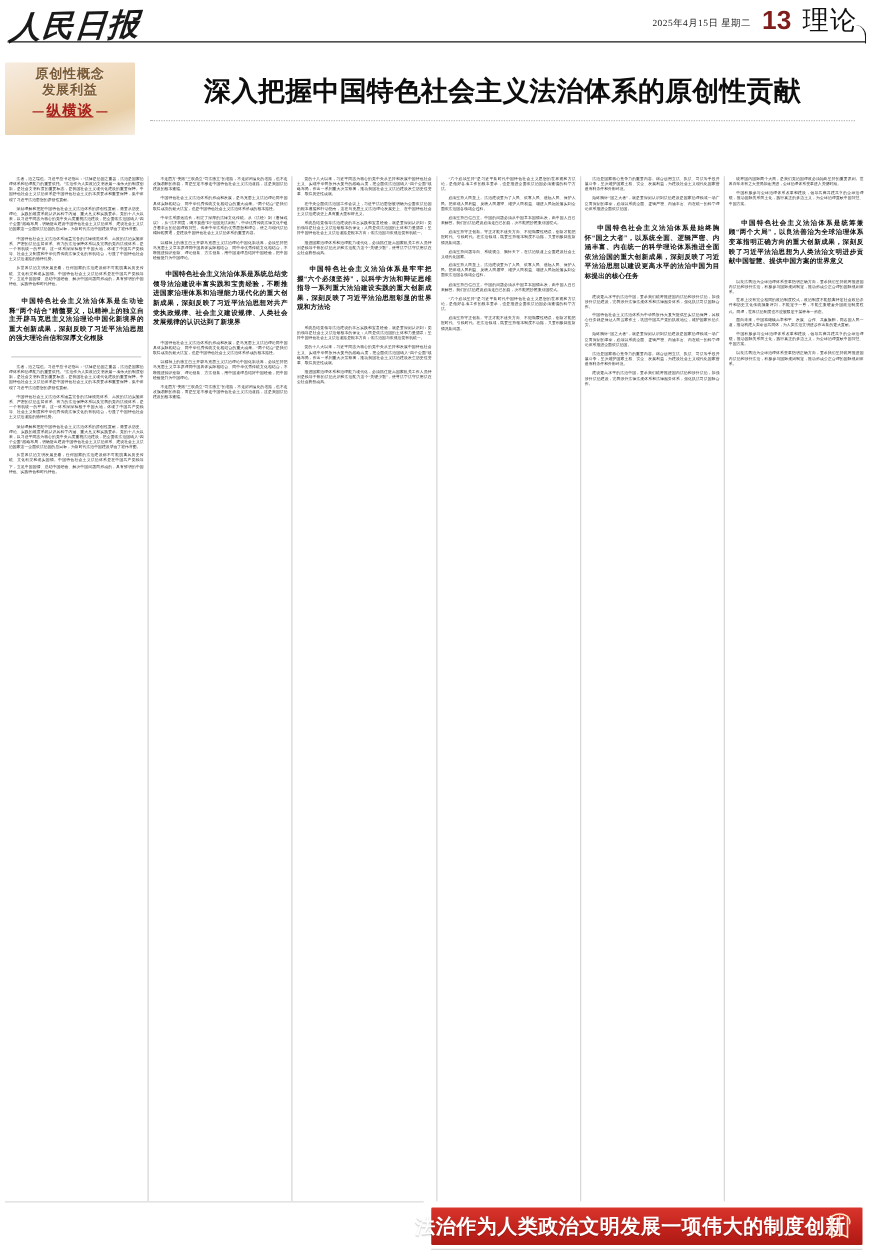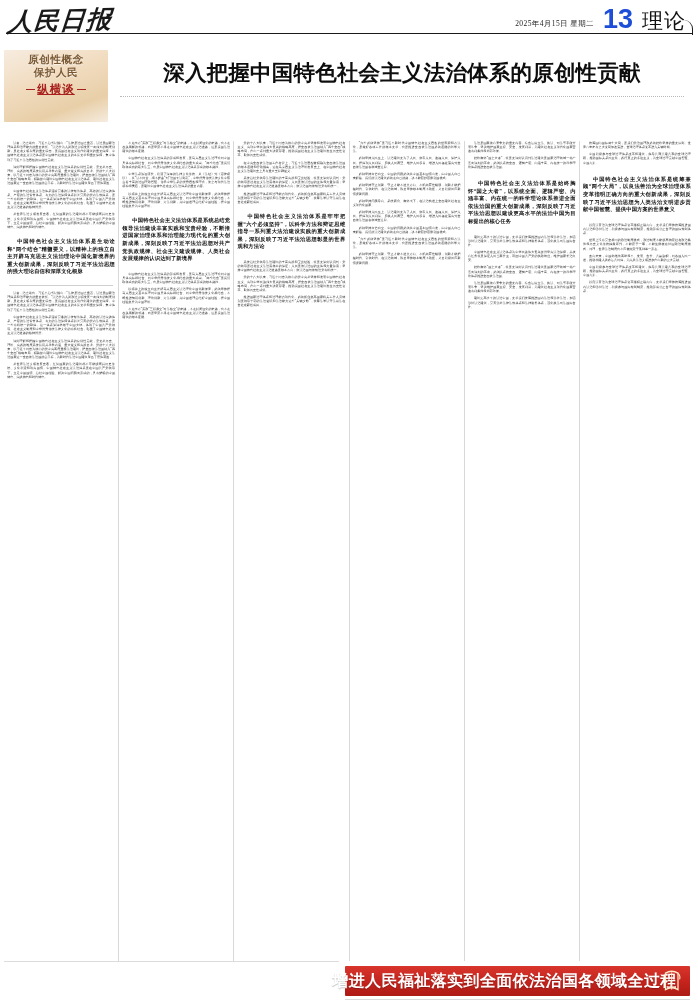--- a/index.html
+++ b/index.html
@@ -63,23 +63,23 @@
   }
   .masthead-date {
     font-size: 7.5px;
     letter-spacing: .4px;
     color: #222;
     position: relative;
     top: -2px;
   }
   .masthead-pageno {
     font-family: "Liberation Sans", sans-serif;
-    font-size: 27px;
-    font-weight: bold;
-    color: #1d4ed8;
+    font-size: 21px;
+    font-weight: bold;
+    color: #7f1d1d;
     line-height: 1;
     text-align: center;
   }
   .masthead-section {
     font-size: 21px;
     font-weight: normal;
     letter-spacing: 1px;
     color: #111;
     line-height: 1;
   }
@@ -87,21 +87,21 @@
   
   .headzone {
     position: relative;
     height: 95px;
   }
   .sidebanner {
     position: absolute;
     left: 4px;
     top: 4px;
     width: 104px;
-    height: 72px;
+    height: 58px;
     background: linear-gradient(160deg, #f7ece0 0%, #f1dcc0 40%, #e8cfa8 75%, #f6ecdf 100%);
     border-radius: 1px;
     text-align: center;
     padding-top: 3px;
     box-sizing: border-box;
   }
   .sb-line {
     font-size: 10.5px;
     font-weight: bold;
     color: #7a5a36;
@@ -277,21 +277,21 @@
   <div class="masthead-right">
     <span class="masthead-date">2025年4月15日 星期二</span>
     <span class="masthead-pageno">13</span>
     <span class="masthead-section">理论</span>
   </div>
 </div>
 
 <div class="headzone">
   <div class="sidebanner">
     <div class="sb-line">原创性概念</div>
-    <div class="sb-line">保护人民</div>
+    <div class="sb-line">发展利益</div>
     <div class="sb-tag">纵横谈</div>
   </div>
   <div class="headline">深入把握中国特色社会主义法治体系的原创性贡献</div>
   <div class="head-dotrule"></div>
 </div>
 
 <div class="sheet">
 
   <div class="col">
     <p class="para">法者，治之端也。习近平总书记指出：“法律是治国之重器，法治是国家治理体系和治理能力的重要依托。”法治作为人类政治文明发展一项伟大的制度创新，是社会文明程度的重要标志，是我国社会主义现代化建设的重要保障。中国特色社会主义法治体系是中国特色社会主义的本质要求和重要保障，集中体现了习近平法治思想的原创性贡献。</p>
@@ -360,21 +360,21 @@
     <p class="para">面向未来，中国将继续高举和平、发展、合作、共赢旗帜，同各国人民一道，推动构建人类命运共同体，为人类法治文明进步作出新的更大贡献。</p>
     <p class="para">中国积极参与全球治理体系改革和建设，倡导共商共建共享的全球治理观，推动国际关系民主化，践行真正的多边主义，为全球治理贡献中国智慧、中国方案。</p>
     <p class="para">以良法善治为全球治理体系变革指明正确方向，要求我们坚持统筹推进国内法治和涉外法治，积极参与国际规则制定，推动形成公正合理的国际规则体系。</p>
   </div>
 
 </div>
 
 <div class="page-bottom-rule"></div>
 
 <div class="bottombar">
-  <span class="bottombar-text">增进人民福祉落实到全面依法治国各领域全过程</span>
+  <span class="bottombar-text">法治作为人类政治文明发展一项伟大的制度创新</span>
   <span class="bottombar-emblem">
     <svg viewBox="0 0 24 28" width="19" height="22" aria-hidden="true">
       <path d="M3 25 L3 4 C8 1 14 1 19 4 L19 25 C14 22 8 22 3 25 Z" fill="none" stroke="currentColor" stroke-width="1.6"></path>
       <path d="M11 3 L11 25" fill="none" stroke="currentColor" stroke-width="1.2"></path>
       <path d="M19 4 C21 6 22 9 21 12" fill="none" stroke="currentColor" stroke-width="1.4"></path>
     </svg>
   </span>
 </div>
 <div class="bottom-underline"></div>
 

